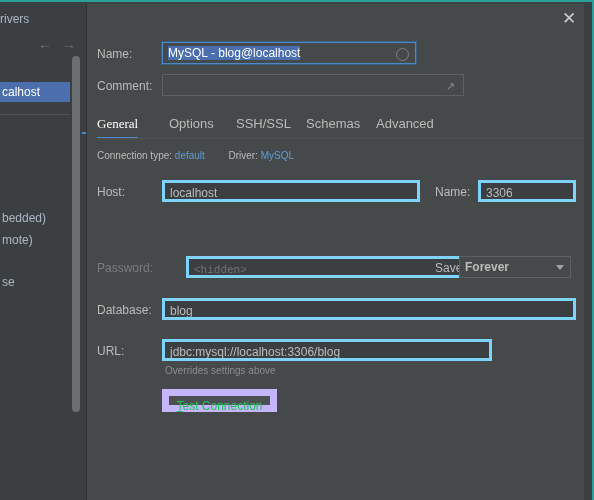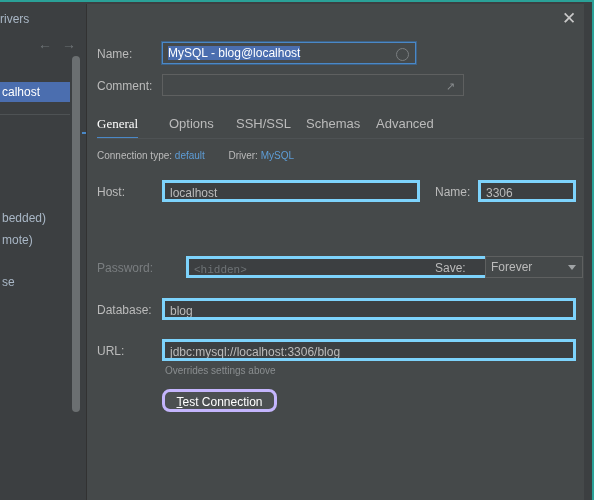--- a/index.html
+++ b/index.html
@@ -263,23 +263,23 @@
     color: #5e9dd6;
     cursor: pointer;
   }
   #conn-line .gap { display: inline-block; width: 18px; }
 
   
   .btn {
     position: absolute;
     box-sizing: border-box;
     background: #4c5052;
-    border: 3px solid #c4b5fd;
-    border-radius: 8px;
-    color: #ffffff;
+    border: 7px solid #c4b5fd;
+    border-radius: 0;
+    color: #22c55e;
     font-size: 12px;
     text-align: center;
     cursor: default;
     user-select: none;
   }
   .btn .mn { text-decoration: underline; }
 
   
   .combo {
     position: absolute;
@@ -392,34 +392,34 @@
       <div class="field dark" style="left:391px; width:98px;">3306</div>
     </div>
 
 
     <div class="row" style="top:252px;">
       <div class="lbl dim" style="left:10px;">Password:</div>
       <div class="field dark" style="left:75px; width:312px;margin-left:24px;">
         <span class="placeholder">&lt;hidden&gt;</span>
       </div>
       <div class="lbl" style="left:348px;">Save:</div>
-      <div class="combo" style="left:398px; width:98px;">
+      <div class="combo" style="left:372px; width:112px;font-weight:bold;">
         <span>Forever</span>
         <span class="arrow"></span>
       </div>
     </div>
 
     <div class="row" style="top:294px;">
       <div class="lbl" style="left:10px;">Database:</div>
       <div class="field dark" style="left:75px; width:414px;">blog</div>
     </div>
 
     <div class="row" style="top:335px;">
       <div class="lbl" style="left:10px;">URL:</div>
-      <div class="field dark" style="left:75px; width:414px;">jdbc:mysql://localhost:3306/blog</div>
+      <div class="field dark" style="left:75px; width:330px;">jdbc:mysql://localhost:3306/blog</div>
     </div>
     <div class="hint" style="left:78px; top:361px;">Overrides settings above</div>
 
     <div class="btn" style="left:75px; top:385px; width:115px; height:23px; line-height:21px;">
       <span class="mn">T</span><span>est Connection</span>
     </div>
 
   </div>
 
   <div id="right-edge"></div>

